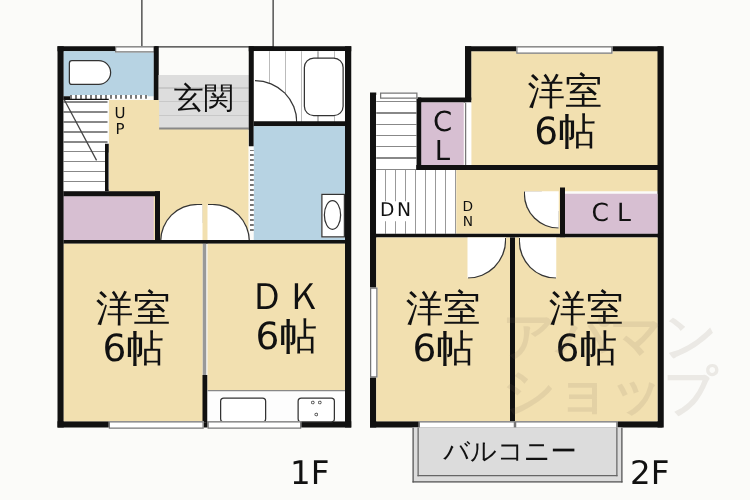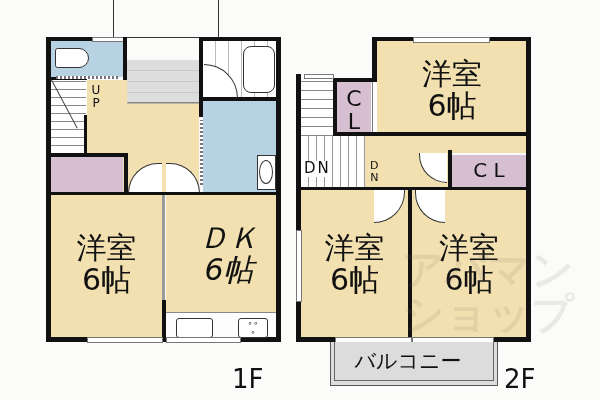--- a/index.html
+++ b/index.html
@@ -35,20 +35,21 @@
   <div class="wall" style="left:199px;top:37px;width:82px;height:4px;"></div>
 
   <div class="abs room-blue" style="left:51px;top:41px;width:72px;height:36px;"></div>
   <div class="abs" style="left:55px;top:48px;width:34px;height:20px;border:1.2px solid #333;border-radius:3px 12px 12px 3px;background:#fff;"></div>
   <div class="thinwin" style="left:92px;top:37px;width:30px;height:3px;"></div>
   <div class="wall" style="left:123px;top:37px;width:4px;height:68px;"></div>
   <div class="wall" style="left:51px;top:77px;width:36px;height:3px;"></div>
   <div class="abs" style="left:56px;top:76px;width:62px;height:3px;background:repeating-linear-gradient(90deg,#777 0 2px,#fff 2px 4px);"></div>
 
   <div class="abs room-gray" style="left:127px;top:60px;width:72px;height:43px;background:repeating-linear-gradient(0deg,#ddd 0 10px,#c8c8c8 10px 11px),#ddd;"></div>
+  <div class="lbl med" style="left:127px;top:66px;width:72px;">玄関</div>
   <div class="abs" style="left:127px;top:102px;width:72px;height:2px;background:#888;"></div>
 
   <div class="abs room-white" style="left:203px;top:41px;width:73px;height:57px;background:repeating-linear-gradient(90deg,#fff 0 12px,#bbb 12px 13px),#fff;"></div>
   <div class="abs" style="left:243px;top:46px;width:32px;height:47px;border:1.3px solid #333;border-radius:8px;background:#fff;"></div>
   <div class="door-arc" style="left:204px;top:64px;width:34px;height:34px;border-radius:0 34px 0 0;border-left:none;border-bottom:none;"></div>
   <div class="wall" style="left:199px;top:37px;width:4px;height:80px;"></div>
   <div class="wall" style="left:203px;top:97px;width:74px;height:4px;"></div>
 
   <div class="abs room-blue" style="left:203px;top:101px;width:73px;height:91px;"></div>
   <div class="abs" style="left:257px;top:155px;width:19px;height:35px;border:1.2px solid #333;background:#fff;"></div>
@@ -73,21 +74,21 @@
   <div class="wall" style="left:51px;top:192px;width:226px;height:3px;"></div>
   <div class="wall" style="left:162px;top:195px;width:3px;height:143px;background:#999;"></div>
   <div class="wall" style="left:161px;top:300px;width:5px;height:38px;"></div>
 
   <div class="abs room-yellow" style="left:51px;top:195px;width:111px;height:142px;"></div>
   <div class="lbl big" style="left:51px;top:232px;width:111px;">洋室
 6帖</div>
   <div class="thinwin" style="left:87px;top:337px;width:74px;height:4px;"></div>
 
   <div class="abs room-yellow" style="left:166px;top:195px;width:110px;height:117px;"></div>
-  <div class="lbl big" style="left:166px;top:222px;width:126px;font-style:italic;">ＤＫ
+  <div class="lbl big" style="left:166px;top:222px;width:126px;">ＤＫ
 6帖</div>
   <div class="abs room-white" style="left:166px;top:312px;width:110px;height:25px;border-top:1px solid #888;"></div>
   <div class="abs" style="left:176px;top:318px;width:37px;height:20px;border:1.2px solid #333;border-radius:3px;background:#fff;"></div>
   <div class="abs" style="left:238px;top:318px;width:30px;height:20px;border:1.2px solid #333;border-radius:3px;background:#fff;font-size:9px;line-height:9px;text-align:center;color:#333;">∘∘<br>∘</div>
   <div class="thinwin" style="left:166px;top:337px;width:73px;height:4px;"></div>
 
   <div class="lbl floor" style="left:232px;top:366px;">1F</div>
 </div>
 
 <div class="abs" style="left:290px;top:0;width:310px;height:400px;">

